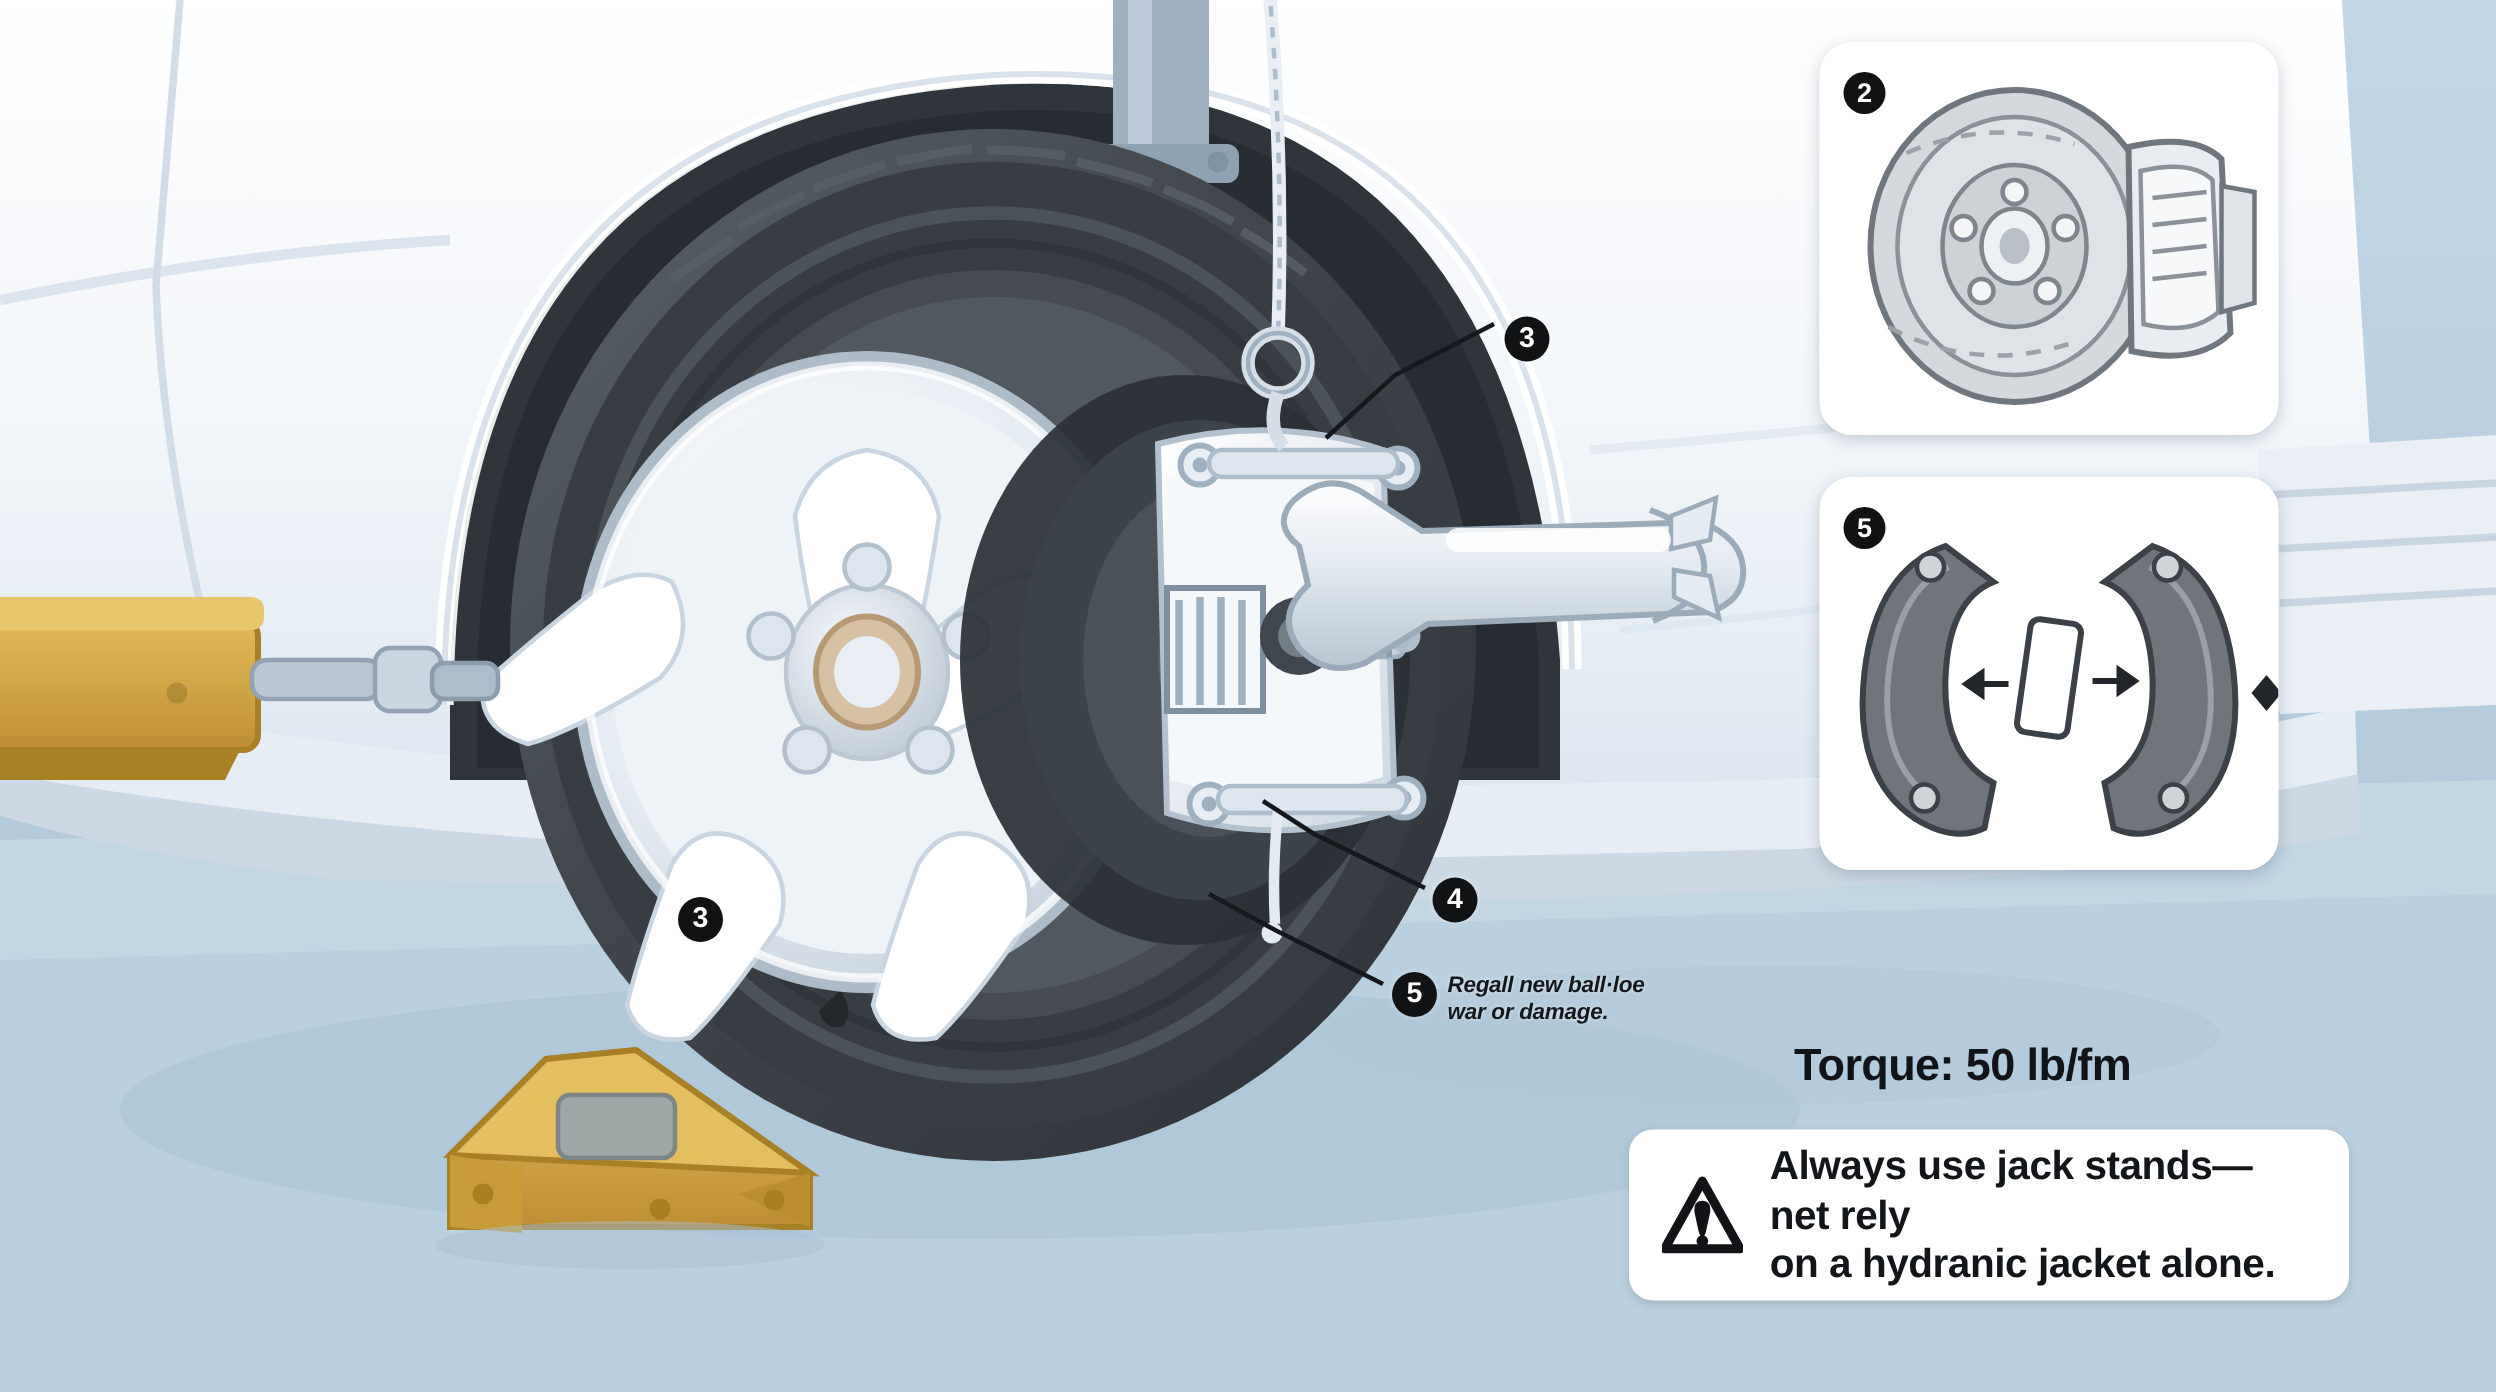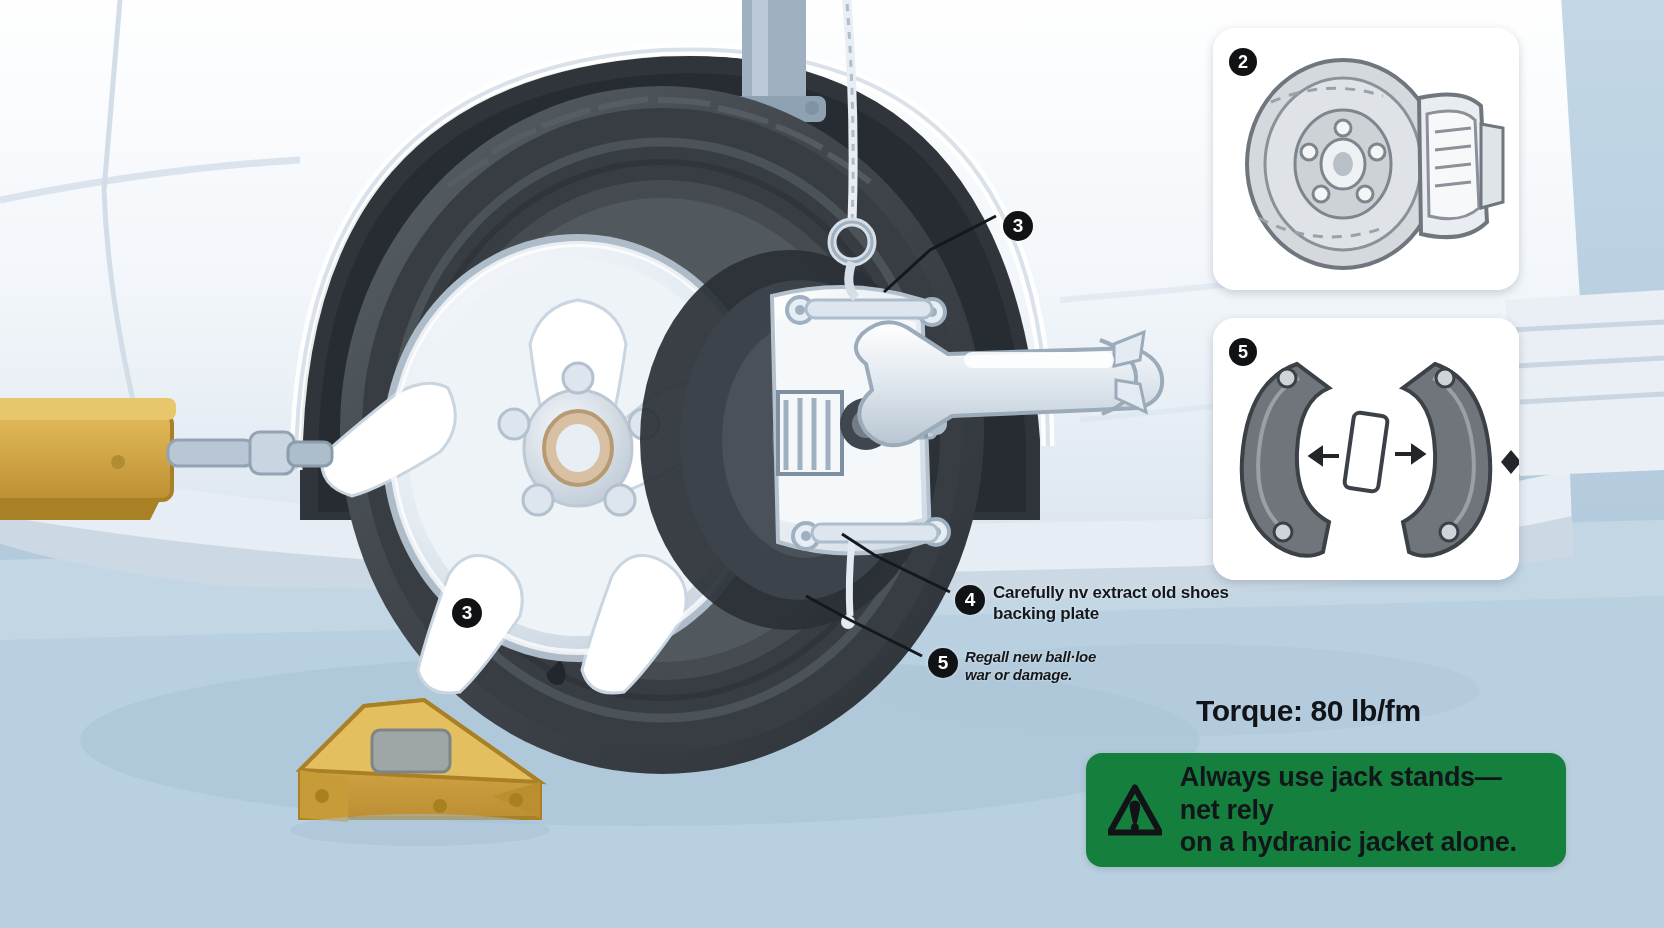--- a/index.html
+++ b/index.html
@@ -37,21 +37,21 @@
     position:absolute;
     font-family:"Liberation Sans",sans-serif;
     font-weight:bold;
     font-size:30px;
     color:#101418;
     letter-spacing:-0.4px;
     white-space:nowrap;
   }
   #warning-banner{
     position:absolute;
-    background:#15803d;
+    background:#ffffff;
     border-radius:16px;
     display:flex;align-items:center;
     gap:18px;
     padding:14px 26px 14px 22px;
     box-shadow:0 2px 6px rgba(60,60,30,.18);
   }
   #warning-banner .wtext{
     font-family:"Liberation Sans",sans-serif;
     font-weight:bold;font-size:27px;color:#12151a;
     line-height:1.2;white-space:pre-line;letter-spacing:-0.3px;
@@ -289,22 +289,20 @@
     </g>
   </svg>
 
   <div class="num-badge" style="left:1003px;top:211px;">
       <span>3</span>
     </div>
 
   <div class="num-badge" style="left:955px;top:585px;">
       <span>4</span>
     </div>
-  <div class="callout-text" style="left:993px;top:583px;font-size:17px;">Carefully nv extract old shoes
-backing plate</div>
 
   <div class="num-badge" style="left:928px;top:648px;">
       <span>5</span>
     </div>
   <div class="callout-text" style="left:965px;top:648px;font-size:15px;font-style:italic;">Regall new ball·loe
 war or damage.</div>
 
   <div class="num-badge" style="left:452px;top:598px;">
       <span>3</span>
     </div>
@@ -370,21 +368,21 @@
           <path d="M200 129 L210 136 L200 143 Z"></path>
       </g>
 
       <path d="M288 144 l10 -12 l10 12 l-10 12 Z" fill="#22262a"></path>
     </svg>
     <div class="num-badge" style="left:16px;top:20px;width:28px;height:28px;font-size:18px;">
       <span>5</span>
     </div>
   </div>
 
-  <div id="torque-label" style="left:1196px;top:694px;">Torque: 80 lb/fm</div>
+  <div id="torque-label" style="left:1196px;top:694px;">Torque: 50 lb/fm</div>
 
   <div id="warning-banner" style="left:1086px;top:753px;width:432px;height:86px;">
     <svg width="62" height="58" viewBox="0 0 62 58">
       <path d="M31 3 L60 55 L2 55 Z" fill="none" stroke="#111316" stroke-width="7" stroke-linejoin="round"></path>
       <path d="M31 18 q7 0 6 9 l-3 14 q-1 5 -3 5 q-2 0 -3 -5 l-3 -14 q-1 -9 6 -9 Z" fill="#111316"></path>
       <circle cx="31" cy="49" r="4.5" fill="#111316"></circle>
     </svg>
     <div class="wtext">Always use jack stands—net rely
 on a hydranic jacket alone.</div>
   </div>

